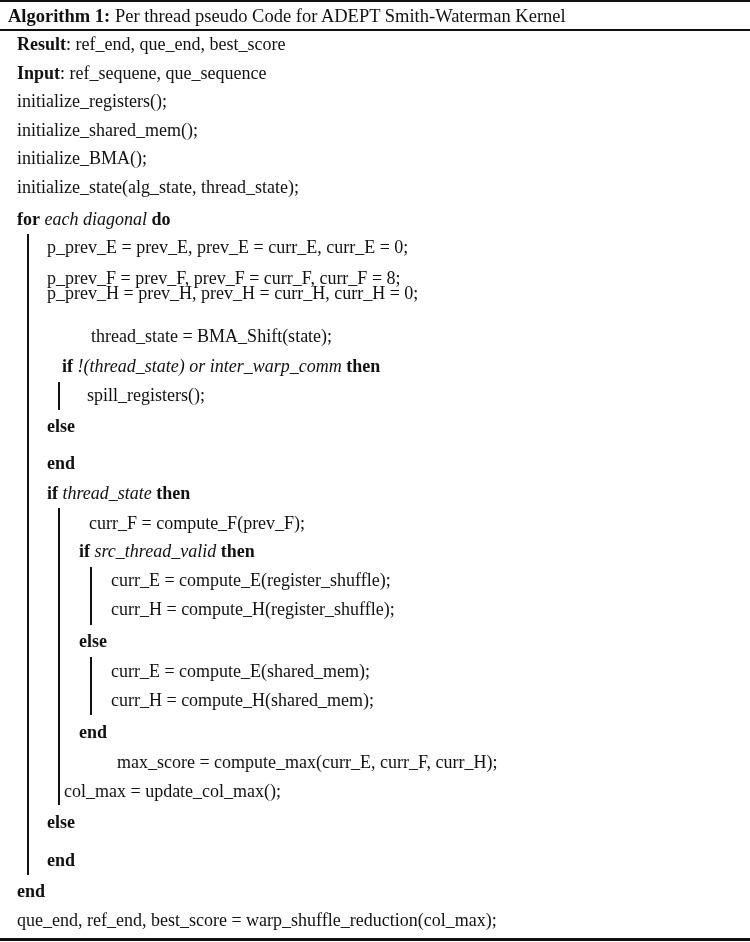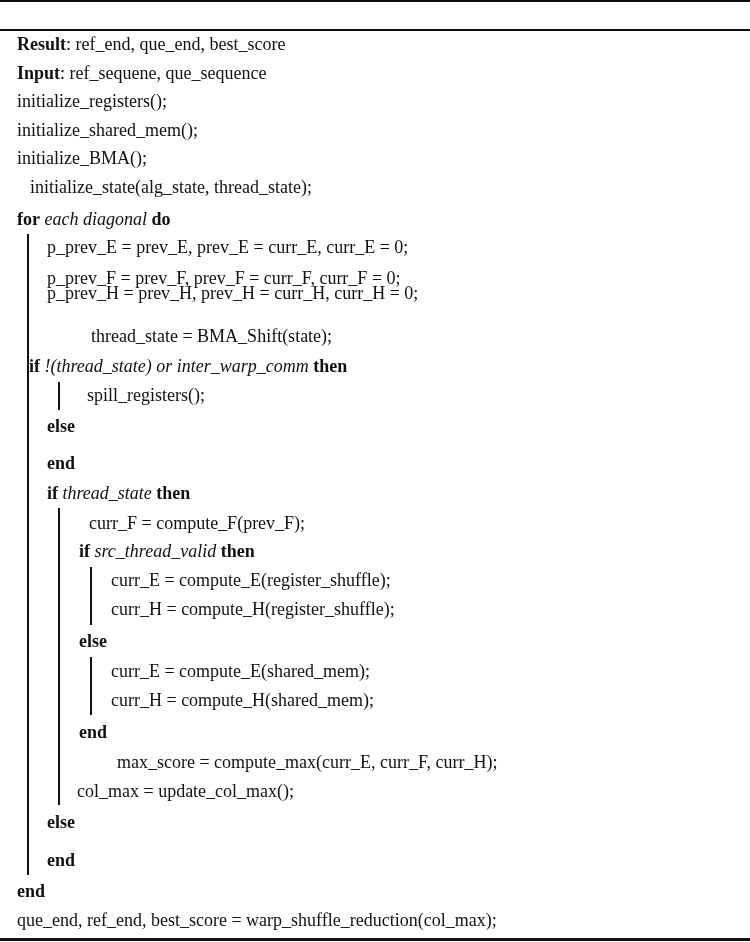--- a/index.html
+++ b/index.html
@@ -15,52 +15,55 @@
   .line { position: absolute; height: 28px; line-height: 28px; font-size: 18px; white-space: nowrap; }
   .line .b { font-weight: bold; }
   .line .i { font-style: italic; }
   .bar { position: absolute; width: 1.5px; background: #111; }
 </style>
 </head>
 <body>
 
 <div class="algo">
   <div class="rule-top"></div>
+  <div class="title">
+    <span class="lbl">Algorithm 1:</span><span> Per thread pseudo Code for ADEPT Smith-Waterman Kernel</span>
+  </div>
   <div class="rule-head"></div>
   <div id="algo-body">
       <div class="bar" style="left: 27px; top: 234px; height: 641px;"></div>
       <div class="bar" style="left: 58px; top: 382px; height: 28px;"></div>
       <div class="bar" style="left: 58px; top: 508px; height: 297px;"></div>
       <div class="bar" style="left: 90px; top: 567px; height: 58px;"></div>
       <div class="bar" style="left: 90px; top: 657px; height: 58px;"></div>
       <div class="line" style="left: 17px; top: 30px;"><span class="b">Result</span><span>:  ref_end, que_end, best_score</span></div>
       <div class="line" style="left: 17px; top: 59px;"><span class="b">Input</span><span>: ref_sequene, que_sequence</span></div>
       <div class="line" style="left: 17px; top: 87px;"><span>initialize_registers();</span></div>
       <div class="line" style="left: 17px; top: 116px;"><span>initialize_shared_mem();</span></div>
       <div class="line" style="left: 17px; top: 144px;"><span>initialize_BMA();</span></div>
-      <div class="line" style="left: 30px; top: 173px;"><span>initialize_state(alg_state, thread_state);</span></div>
+      <div class="line" style="left: 17px; top: 173px;"><span>initialize_state(alg_state, thread_state);</span></div>
       <div class="line" style="left: 17px; top: 205px;"><span class="b">for</span><span class="i"> each diagonal </span><span class="b">do</span></div>
       <div class="line" style="left: 47px; top: 233px;"><span>p_prev_E = prev_E, prev_E = curr_E, curr_E = 0;</span></div>
-      <div class="line" style="left: 47px; top: 264px;"><span>p_prev_F = prev_F, prev_F = curr_F, curr_F = 0;</span></div>
+      <div class="line" style="left: 47px; top: 264px;"><span>p_prev_F = prev_F, prev_F = curr_F, curr_F = 8;</span></div>
       <div class="line" style="left: 47px; top: 279px;"><span>p_prev_H = prev_H, prev_H = curr_H, curr_H = 0;</span></div>
       <div class="line" style="left: 47px; top: 322px; margin-left: 44px;"><span>thread_state = BMA_Shift(state);</span></div>
-      <div class="line" style="left: 29px; top: 352px;"><span class="b">if</span><span class="i"> !(thread_state) or inter_warp_comm </span><span class="b">then</span></div>
+      <div class="line" style="left: 62px; top: 352px;"><span class="b">if</span><span class="i"> !(thread_state) or inter_warp_comm </span><span class="b">then</span></div>
       <div class="line" style="left: 79px; top: 381px; margin-left: 8px;"><span>spill_registers();</span></div>
       <div class="line" style="left: 47px; top: 412px;"><span class="b">else</span></div>
       <div class="line" style="left: 47px; top: 449px;"><span class="b">end</span></div>
       <div class="line" style="left: 47px; top: 479px;"><span class="b">if</span><span class="i"> thread_state </span><span class="b">then</span></div>
       <div class="line" style="left: 79px; top: 509px; margin-left: 10px;"><span>curr_F = compute_F(prev_F);</span></div>
       <div class="line" style="left: 79px; top: 537px;"><span class="b">if</span><span class="i"> src_thread_valid </span><span class="b">then</span></div>
       <div class="line" style="left: 111px; top: 566px;"><span>curr_E = compute_E(register_shuffle);</span></div>
       <div class="line" style="left: 111px; top: 595px;"><span>curr_H = compute_H(register_shuffle);</span></div>
       <div class="line" style="left: 79px; top: 627px;"><span class="b">else</span></div>
       <div class="line" style="left: 111px; top: 657px;"><span>curr_E = compute_E(shared_mem);</span></div>
       <div class="line" style="left: 111px; top: 686px;"><span>curr_H = compute_H(shared_mem);</span></div>
       <div class="line" style="left: 79px; top: 718px;"><span class="b">end</span></div>
       <div class="line" style="left: 79px; top: 748px; margin-left: 38px;"><span>max_score = compute_max(curr_E, curr_F, curr_H);</span></div>
-      <div class="line" style="left: 77px; top: 777px;"><span>col_max = update_col_max();</span></div>
+      <div class="line" style="left: 64px; top: 777px;"><span>col_max = update_col_max();</span></div>
       <div class="line" style="left: 47px; top: 808px;"><span class="b">else</span></div>
       <div class="line" style="left: 47px; top: 846px;"><span class="b">end</span></div>
       <div class="line" style="left: 17px; top: 877px;"><span class="b">end</span></div>
       <div class="line" style="left: 17px; top: 906px;"><span>que_end, ref_end, best_score = warp_shuffle_reduction(col_max);</span></div>
     </div>
   <div class="rule-bottom"></div>
 </div>
 
 </body></html>

